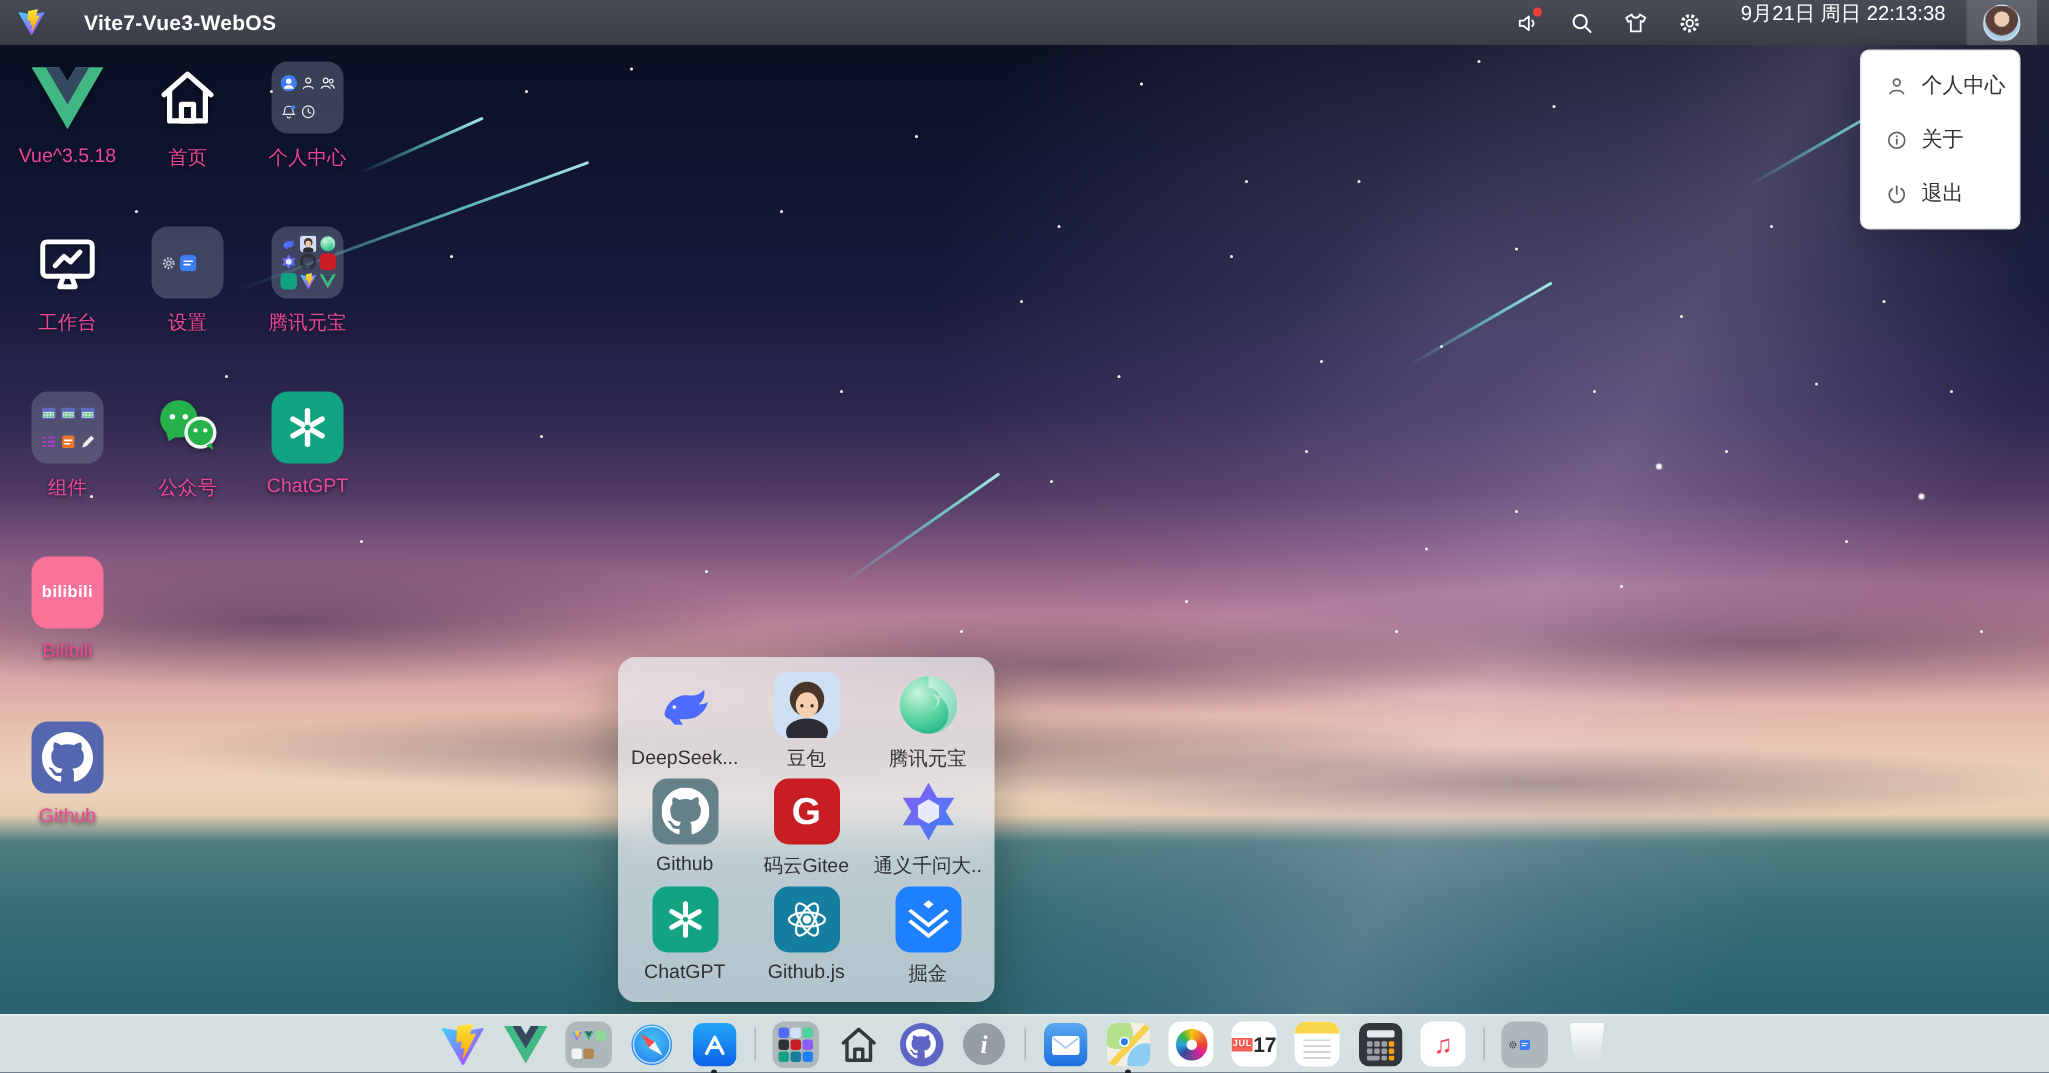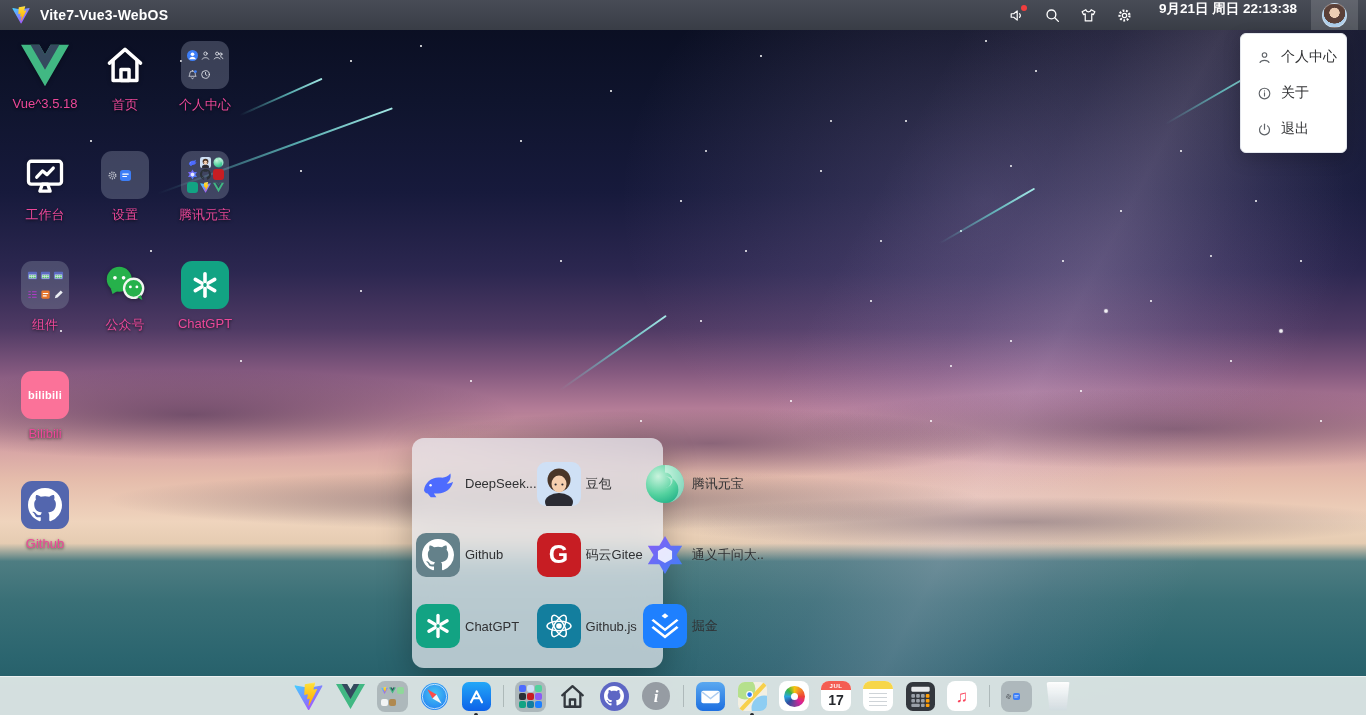--- a/index.html
+++ b/index.html
@@ -32,28 +32,28 @@
  background:linear-gradient(90deg,rgba(110,220,215,0),rgba(110,220,215,.75) 60%,rgba(170,242,238,.95))}
 .s1{left:150px;top:150px;width:250px;transform:rotate(-20deg)}
 .s2{left:548px;top:352px;width:130px;transform:rotate(-35deg)}
 .s3{left:932px;top:215px;width:110px;transform:rotate(-30deg)}
 .s4{left:1158px;top:95px;width:112px;transform:rotate(-30deg)}
 .s5{left:236px;top:96px;width:90px;transform:rotate(-24deg)}
 
 
 .topbar{position:absolute;top:0;left:0;right:0;height:30px;z-index:50;display:flex;align-items:center;
  background:linear-gradient(180deg,#484c56,#393d46);color:#fff}
-.tb-left{display:flex;align-items:center;gap:10px;padding-left:12px}
+.tb-left{display:flex;align-items:center;gap:26px;padding-left:12px}
 .tb-logo{width:18px;height:18px}
 .tb-title{font-size:14px;font-weight:bold;letter-spacing:.2px}
 .tb-right{margin-left:auto;display:flex;align-items:center}
 .tb-ic{position:relative;width:36px;height:30px;display:flex;align-items:center;justify-content:center;cursor:pointer}
 .tb-ic svg{width:17px;height:17px}
 .badge{position:absolute;top:5px;right:8px;width:6px;height:6px;border-radius:50%;background:#f03e3e}
-.tb-time{font-size:13.5px;font-weight:bold;margin:0 14px 12px 16px;white-space:nowrap}
+.tb-time{font-size:13.5px;font-weight:normal;margin:0 14px 12px 16px;white-space:nowrap}
 .tb-avatar-box{width:47px;height:30px;display:flex;align-items:center;justify-content:center;background:rgba(255,255,255,.14);margin-right:8px;cursor:pointer}
 .avatar{width:25px;height:25px;border-radius:50%;border:1px solid rgba(255,255,255,.35);
  background:radial-gradient(circle at 50% 38%, #eccdb3 0 27%, #5a4038 29% 58%, #a9cbe8 60%, #c3dcf0 100%)}
 
 
 .user-menu{position:absolute;top:33px;right:19px;width:107px;z-index:60;background:#fff;border:1px solid #e4e7ed;
  border-radius:6px;box-shadow:0 6px 18px rgba(0,0,0,.18);padding:5px 0}
 .um-item{height:36px;display:flex;align-items:center;gap:9px;padding-left:16px;font-size:14px;color:#303133;cursor:pointer}
 .um-item svg{width:15px;height:15px;flex:none}
 
@@ -72,21 +72,21 @@
 .bg-chatgpt{background:#12a383}
 .bg-bili{background:#fb7299;flex-direction:column}
 .bili-word{color:#fff;font-weight:bold;font-size:11px;letter-spacing:.3px}
 .tmall{background:#fff;overflow:hidden;flex-direction:column;justify-content:flex-start}
 .tmall-top{width:100%;height:27px;background:#e8272c;color:#fff;font-size:12px;font-weight:bold;display:flex;align-items:center;justify-content:center}
 
 
 .folder-popup{position:absolute;left:412px;top:438px;width:251px;height:230px;z-index:20;border-radius:12px;
  background:rgba(233,235,241,.72);backdrop-filter:blur(14px);box-shadow:0 10px 34px rgba(0,0,0,.28);
  display:grid;grid-template-columns:repeat(3,1fr);padding:10px 4px 6px}
-.papp{display:flex;align-items:center;gap:5px;cursor:pointer}
+.papp{display:flex;flex-direction:column;align-items:center;gap:5px;cursor:pointer}
 .plabel{font-size:13px;color:#303133;white-space:nowrap;max-width:80px;overflow:hidden}
 .tile44{width:44px;height:44px;border-radius:10px;display:flex;align-items:center;justify-content:center}
 .gitee{background:#c71d23}
 .g-letter{color:#fff;font-size:25px;font-weight:bold;font-family:"Liberation Sans",sans-serif}
 
 
 .dock{position:absolute;left:0;right:0;bottom:0;height:39px;z-index:30;background:rgba(223,232,231,.94);
  border-top:1px solid rgba(255,255,255,.55);display:flex;align-items:center;justify-content:center;gap:11px}
 .ditem{position:relative;width:31px;height:31px;display:flex;align-items:center;justify-content:center;cursor:pointer}
 .ditem>svg{width:29px;height:29px}
@@ -97,21 +97,21 @@
 .dock-folder .fsq{width:7px;height:7px;border-radius:2px}
 .dock-folder svg{width:7px;height:7px}
 .dtile{width:30px;height:30px;border-radius:8px;display:flex;align-items:center;justify-content:center}
 .gh-circle{width:29px;height:29px;border-radius:50%;background:#5d66c4;display:flex;align-items:center;justify-content:center}
 .info-circle{width:28px;height:28px;border-radius:50%;background:#969ca3;display:flex;align-items:center;justify-content:center}
 .info-i{color:#fff;font-family:"Liberation Serif",serif;font-weight:bold;font-style:italic;font-size:17px;line-height:1}
 .photos-tile{background:#fff}
 .flower{position:relative;width:21px;height:21px;border-radius:50%;
  background:conic-gradient(#f6c50e,#f2842c,#ef4136,#d6219c,#7f3f98,#2f4d9e,#29a6de,#39b54a,#f6c50e)}
 .flower::after{content:"";position:absolute;left:7px;top:7px;width:7px;height:7px;border-radius:50%;background:#fff}
-.cal-tile{background:#fff;flex-direction:column;overflow:hidden;justify-content:flex-start}
+.cal-tile{background:#fff;flex-direction:row;overflow:hidden;justify-content:flex-start}
 .cal-month{width:100%;height:9px;background:#f45d52;color:#fff;font-size:6px;font-weight:bold;display:flex;align-items:center;justify-content:center;letter-spacing:.5px}
 .cal-day{font-size:14px;font-weight:bold;color:#26292e;line-height:20px}
 .notes-tile{background:#fff;flex-direction:column;overflow:hidden;justify-content:flex-start}
 .notes-top{width:100%;height:8px;background:#f7d64a}
 .notes-lines{width:18px;height:14px;margin-top:4px;background:repeating-linear-gradient(180deg,#cfd4d8 0 1px,transparent 1px 4px)}
 .music-tile{background:#fff}
 .music-note{color:#fa445c;font-size:17px;line-height:1}
 .trash{width:25px;height:29px;background:linear-gradient(180deg,rgba(255,255,255,.96),rgba(212,222,227,.92));
  clip-path:polygon(4% 0,96% 0,84% 100%,16% 100%);border-radius:3px;filter:drop-shadow(0 1px 1px rgba(0,0,0,.2))}
 .sdef{position:absolute;width:0;height:0}

